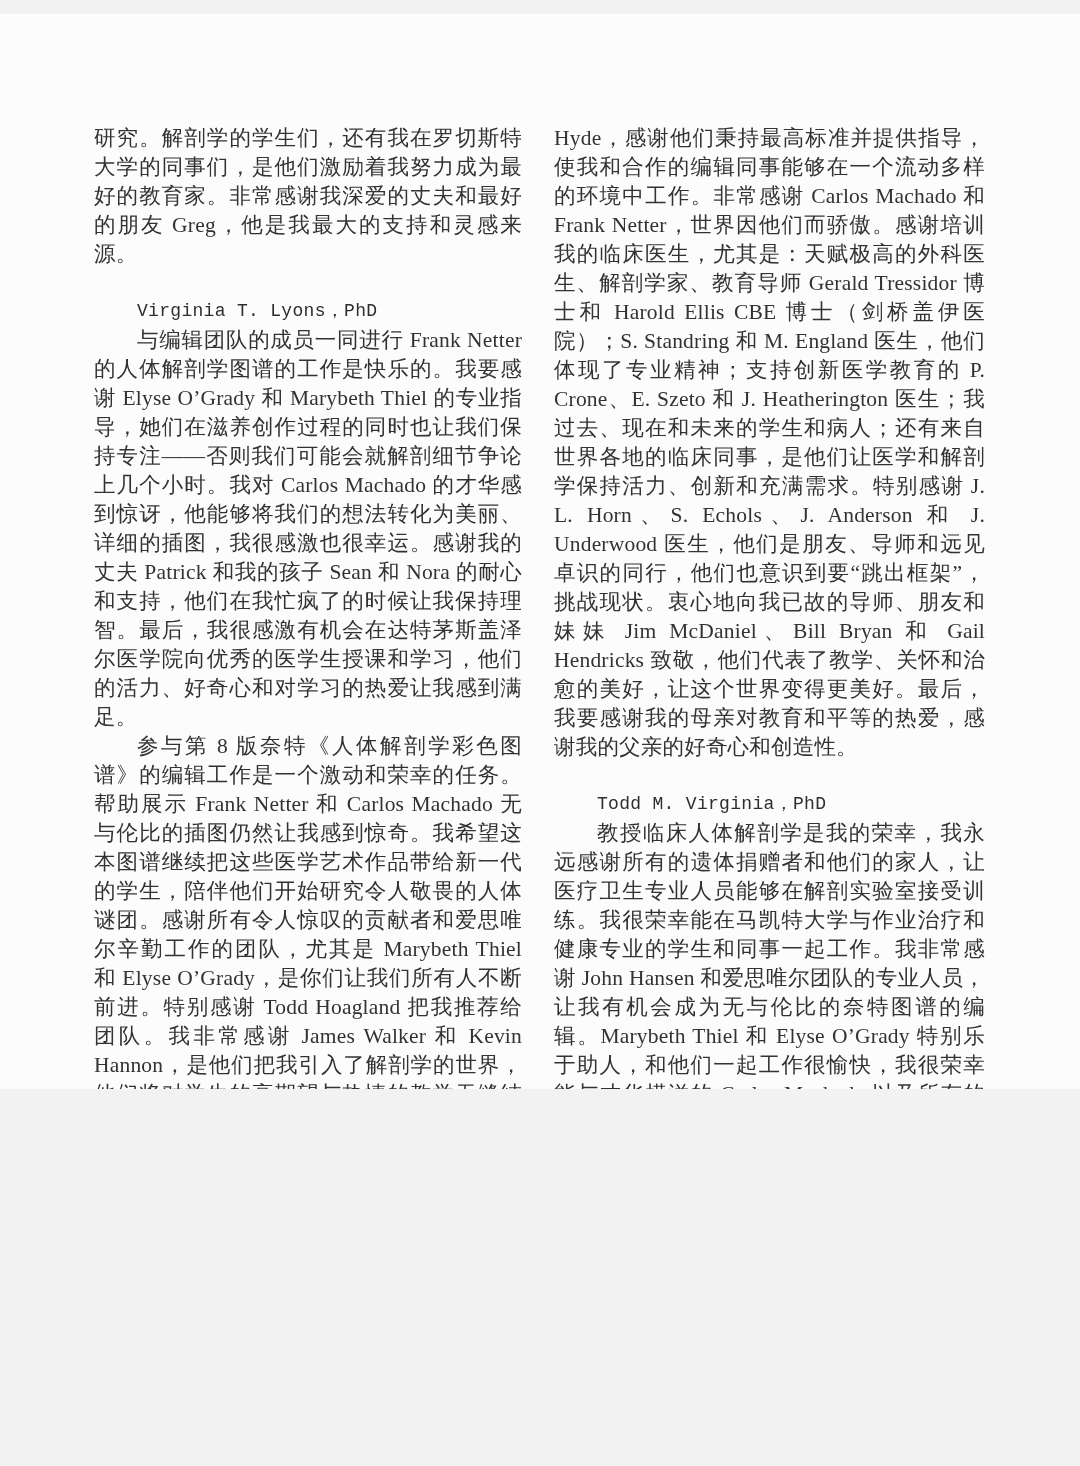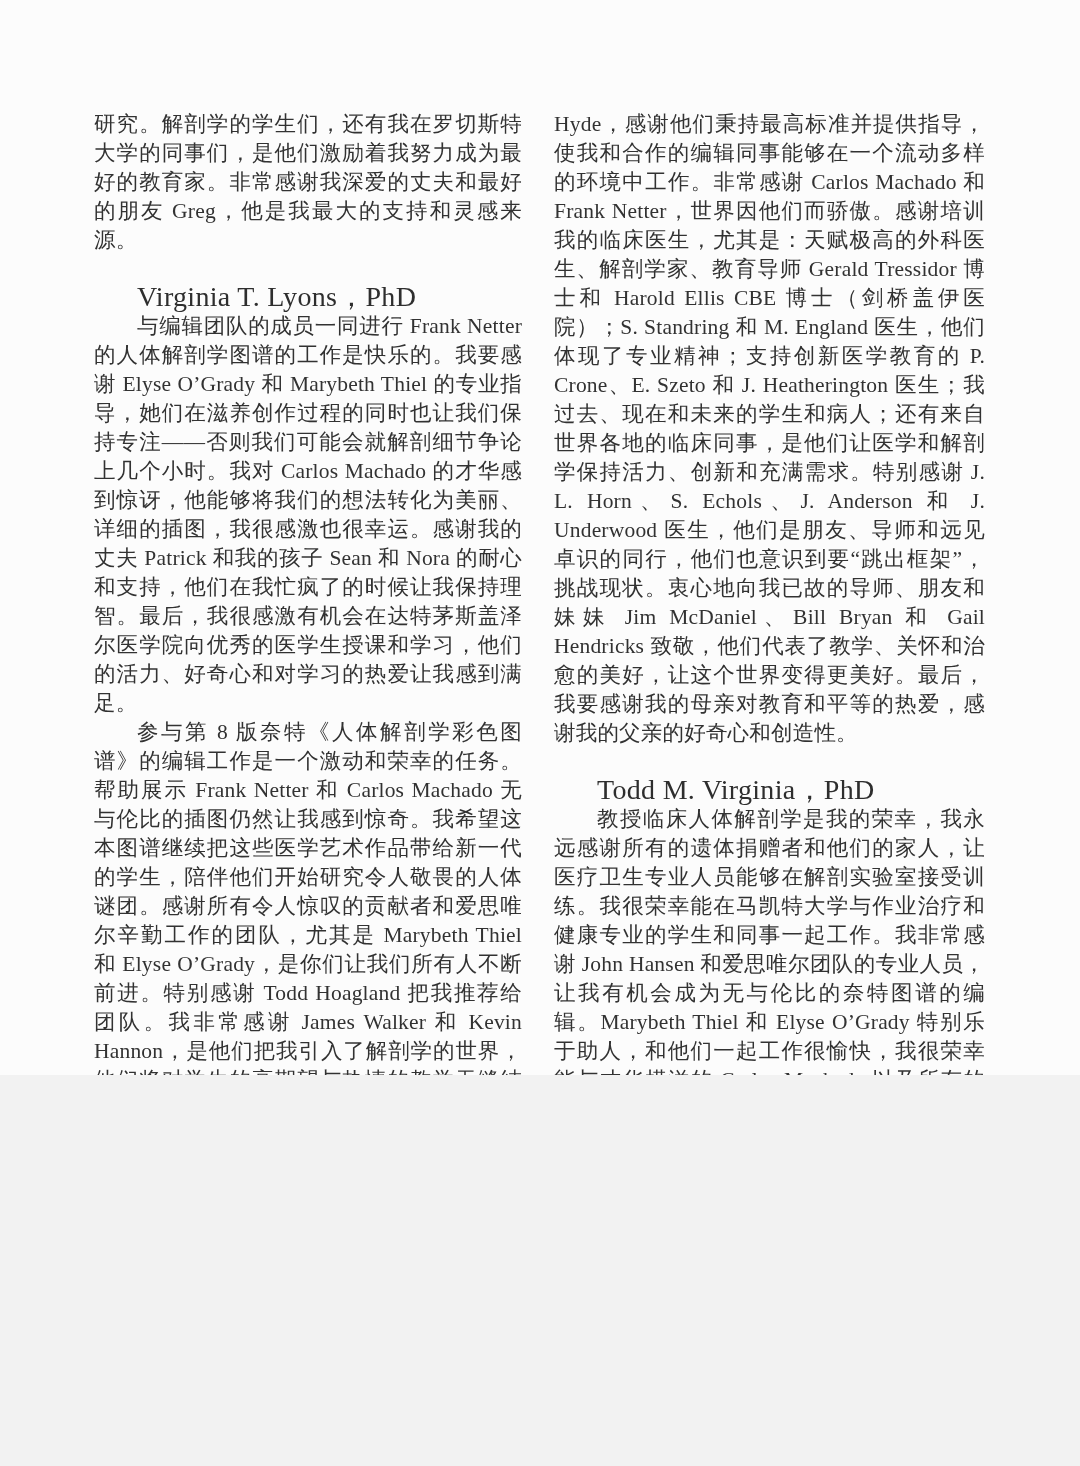--- a/index.html
+++ b/index.html
@@ -4,21 +4,21 @@
 <style>
   html, body {
     margin: 0;
     padding: 0;
     background: #f2f2f2;
   }
   .page {
     position: relative;
     width: 1080px;
     height: 1075px;
-    margin: 0 auto;
+    margin: 14px auto;
     background: #fcfcfc;
     overflow: hidden;
     color: #323232;
   }
   .col {
     position: absolute;
     top: 110px;
     text-align: justify;
   }
   .col-left  { left: 94px;  width: 428px; }
@@ -28,22 +28,22 @@
     font-family: "Liberation Serif", "DejaVu Serif", serif;
     font-size: 21.5px;
     line-height: 29px;
     color: #323232;
     letter-spacing: 0.2px;
   }
   p.body.indent { text-indent: 43px; }
   h3.heading {
     margin: 27px 0 0 0;
     padding: 0;
-    font-family: Liberation Serif, serif;
-    font-size: 28px;
+    font-family: Liberation Mono, monospace;
+    font-size: 18px;
     font-weight: 500;
     line-height: 30px;
     color: #2e2e2e;
     text-indent: 43px;
     text-align: left;
     letter-spacing: 0.3px;
   }
   .footnote {
     position: absolute;
     left: 554px;

